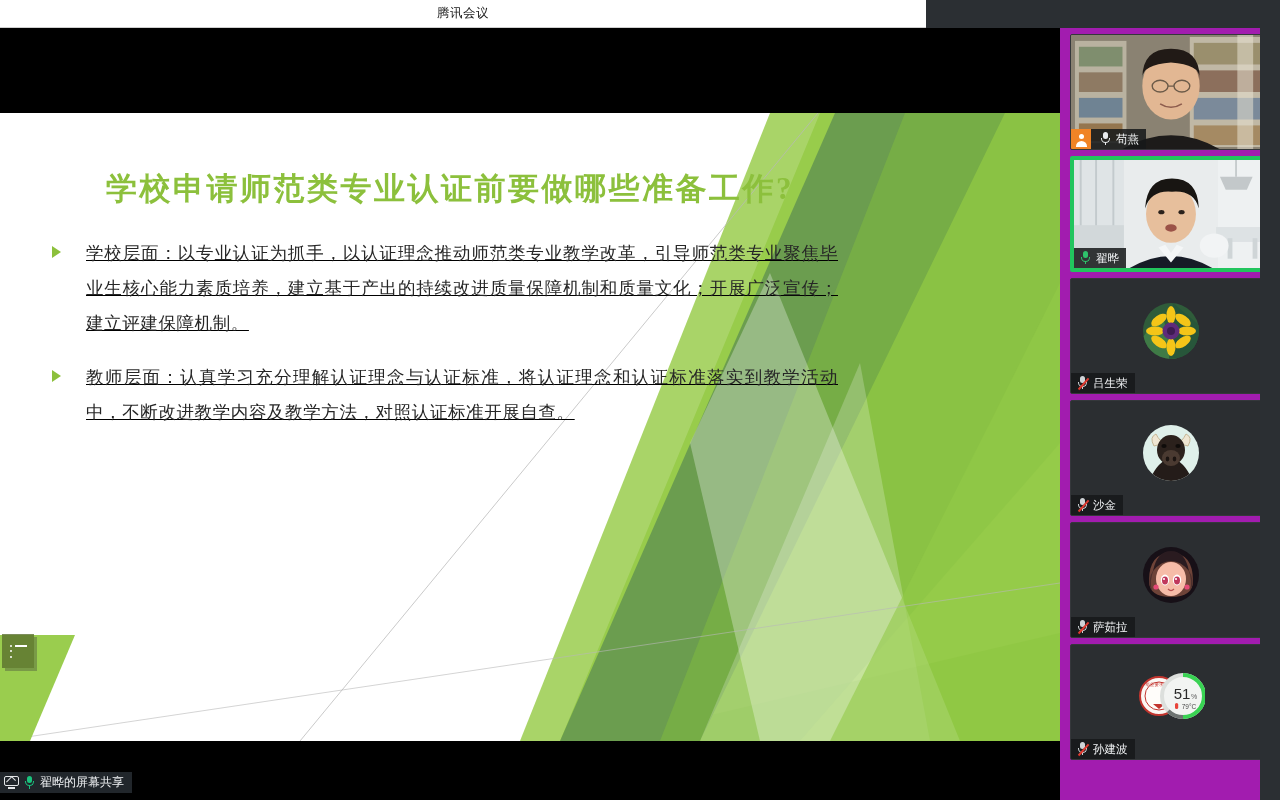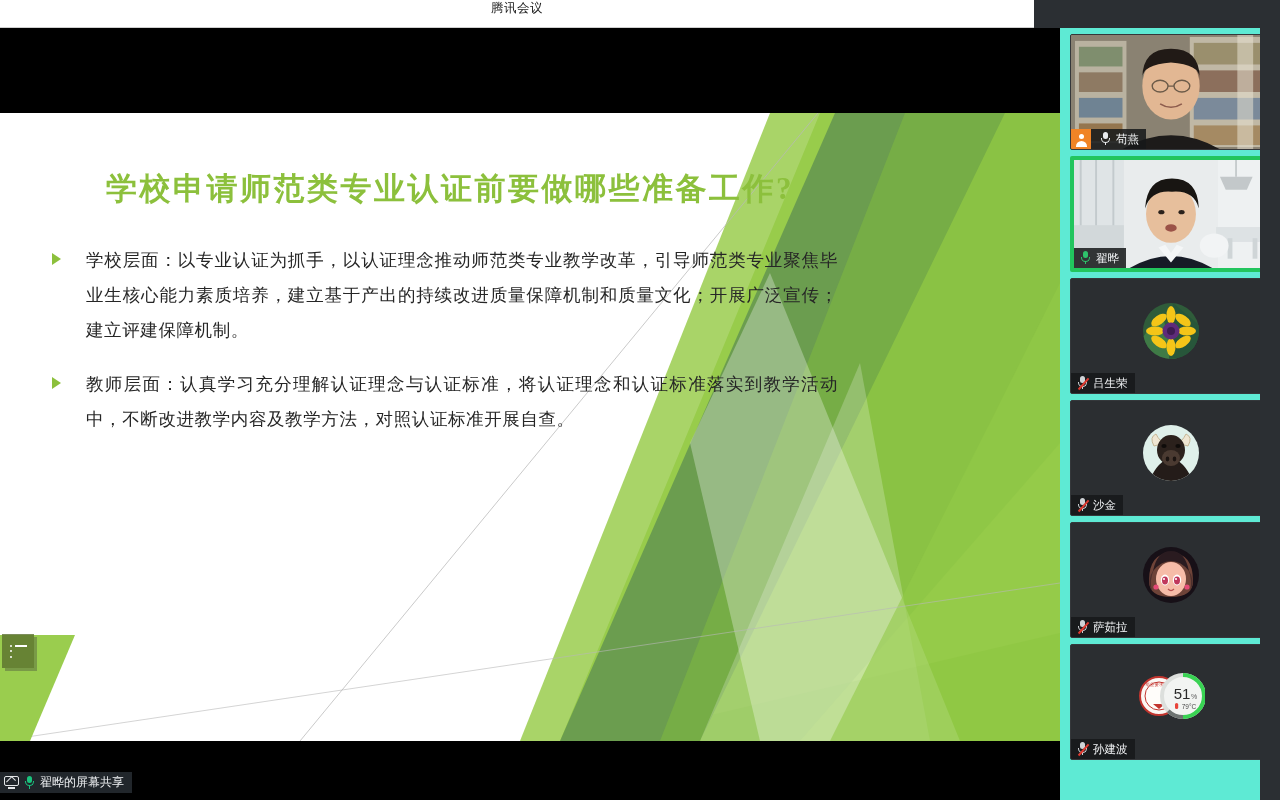--- a/index.html
+++ b/index.html
@@ -12,23 +12,23 @@
   }
 
   
   .topbar {
     position: absolute; top: 0; left: 0;
     width: 1280px; height: 28px;
     display: flex; align-items: stretch;
     z-index: 40;
   }
   .topbar-left {
-    width: 1034px; height: 28px;
+    width: 926px; height: 28px;
     background: #ffffff;
-    display: flex; justify-content: center;
+    display: flex; align-items: center; justify-content: center;
     position: relative;
     border-bottom: 1px solid #cfcfcf;
   }
   .topbar-title {
     font-size: 12.5px; color: #1a1a1a; letter-spacing: .5px;
   }
   .topbar-right {
     flex: 1; height: 28px;
     background: #2e3238;
     display: flex; align-items: center;
@@ -97,22 +97,23 @@
     width: 780px;
     font-family: "Liberation Serif", "DejaVu Serif", serif;
     font-size: 31px; font-weight: 700;
     color: #8CC03C;
     letter-spacing: 2.5px;
     text-align: center;
     white-space: nowrap;
   }
   .bullets {
     position: absolute;
-    left: 48px; top: 130px;
+    left: 48px; top: 123px;
     width: 790px;
+    text-decoration: underline;
   }
   .bullet {
     position: relative;
     padding-left: 38px;
     margin-bottom: 19px;
   }
   .bullet-marker {
     position: absolute; left: 4px; top: 10px;
     width: 0; height: 0;
     border-left: 9px solid #8CC03C;
@@ -200,21 +201,21 @@
   }
   .share-status-text {
     font-size: 12px; color: #f0f2f4; white-space: nowrap;
   }
 
   
   .strip {
     position: absolute;
     top: 28px; left: 1060px;
     width: 200px; height: 772px;
-    background: #5eead4;
+    background: #a21caf;
     padding: 6px 9px 0 10px;
     overflow: hidden;
   }
   .tile {
     position: relative;
     width: 201px; height: 116px;
     margin-bottom: 6px;
     background: #2b2e31;
     border: 1px solid #35383b;
     border-radius: 2px;

